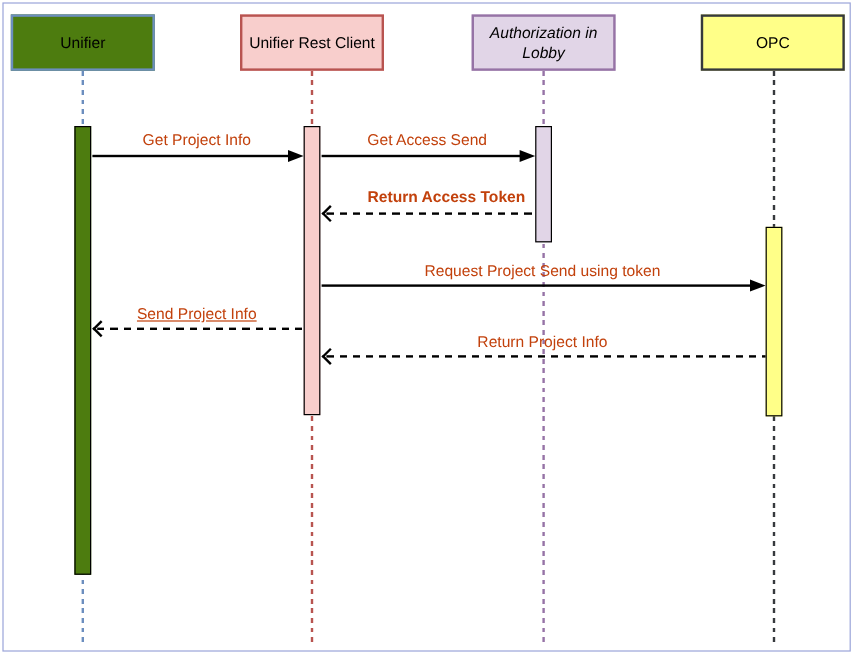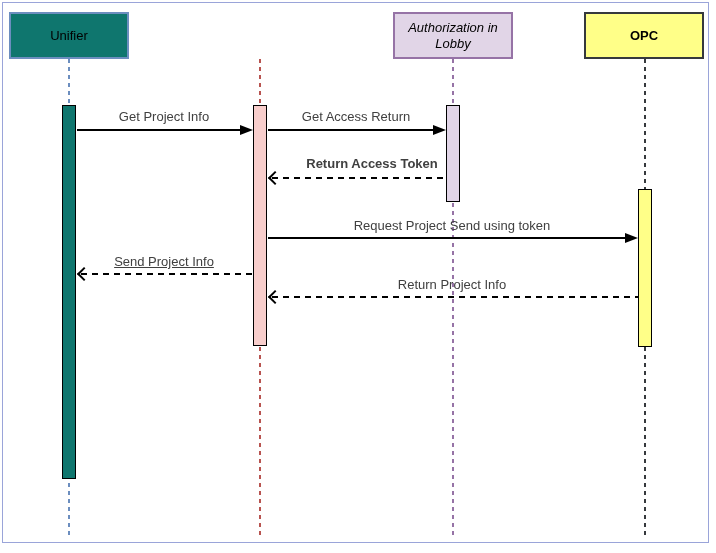--- a/index.html
+++ b/index.html
@@ -31,21 +31,21 @@
     box-sizing: border-box;
     border: 2px solid;
     display: flex;
     align-items: center;
     justify-content: center;
     text-align: center;
     font-size: 13px;
     line-height: 16px;
     color: #000000;
   }
-  .c-blue   { background: #0f766e; border-color: #6c8ebf; }
+  .c-blue   { background: #4d7c0f; border-color: #6c8ebf; }
   .c-red    { background: #f8cecc; border-color: #b85450; }
   .c-purple { background: #e1d5e7; border-color: #9673a6; font-style: italic; }
   .c-yellow { background: #ffff88; border-color: #36393d; }
 
   
   .lifeline {
     position: absolute;
     top: 59px;
     height: 479px;
     width: 2px;
@@ -73,21 +73,21 @@
     position: absolute;
     height: 2px;
     background: repeating-linear-gradient(90deg, #000000 0 6px, transparent 6px 11px);
   }
   .msg-label {
     position: absolute;
     transform: translateX(-50%);
     white-space: nowrap;
     font-size: 13px;
     line-height: 14px;
-    color: #404040;
+    color: #c2410c;
   }
   .arrow-filled-right {
     position: absolute;
     width: 0; height: 0;
     border-left: 13px solid #000000;
     border-top: 5px solid transparent;
     border-bottom: 5px solid transparent;
   }
   .arrow-open-left {
     position: absolute;
@@ -106,40 +106,43 @@
   <div class="page-border"></div>
 
   <div class="lifeline ll-blue" style="left:68px;"></div>
   <div class="lifeline ll-red" style="left:259px;"></div>
   <div class="lifeline ll-purple" style="left:452px;"></div>
   <div class="lifeline ll-dark" style="left:644px;"></div>
 
   <div class="participant c-blue" style="left:9px;">
     <span>Unifier</span>
   </div>
+  <div class="participant c-red" style="left:200px;">
+    <span>Unifier Rest Client</span>
+  </div>
   <div class="participant c-purple" style="left:393px;">
     <span>Authorization in Lobby</span>
   </div>
-  <div class="participant c-yellow" style="left:584px;font-weight:bold;">
+  <div class="participant c-yellow" style="left:584px;">
     <span>OPC</span>
   </div>
 
   <div class="activation c-blue" style="left:62px;  top:105px; height:374px;"></div>
   <div class="activation c-red" style="left:253px; top:105px; height:241px;"></div>
   <div class="activation c-purple" style="left:446px; top:105px; height:97px;"></div>
   <div class="activation c-yellow" style="left:638px; top:189px; height:158px;"></div>
 
   <div>
     <span class="msg-label" style="left:164px; top:110px;">Get Project Info</span>
     <div class="msg-line-solid" style="left:77px; top:129px; width:164px;"></div>
     <div class="arrow-filled-right" style="left:240px; top:125px;"></div>
   </div>
 
   <div>
-    <span class="msg-label" style="left:356px; top:110px;">Get Access Return</span>
+    <span class="msg-label" style="left:356px; top:110px;">Get Access Send</span>
     <div class="msg-line-solid" style="left:268px; top:129px; width:166px;"></div>
     <div class="arrow-filled-right" style="left:433px; top:125px;"></div>
   </div>
 
   <div>
     <span class="msg-label" style="left:372px; top:157px;font-weight:bold;">Return Access Token</span>
     <div class="msg-line-dashed" style="left:272px; top:177px; width:174px;"></div>
     <div class="arrow-open-left" style="left:270px; top:173px;"></div>
   </div>
 

